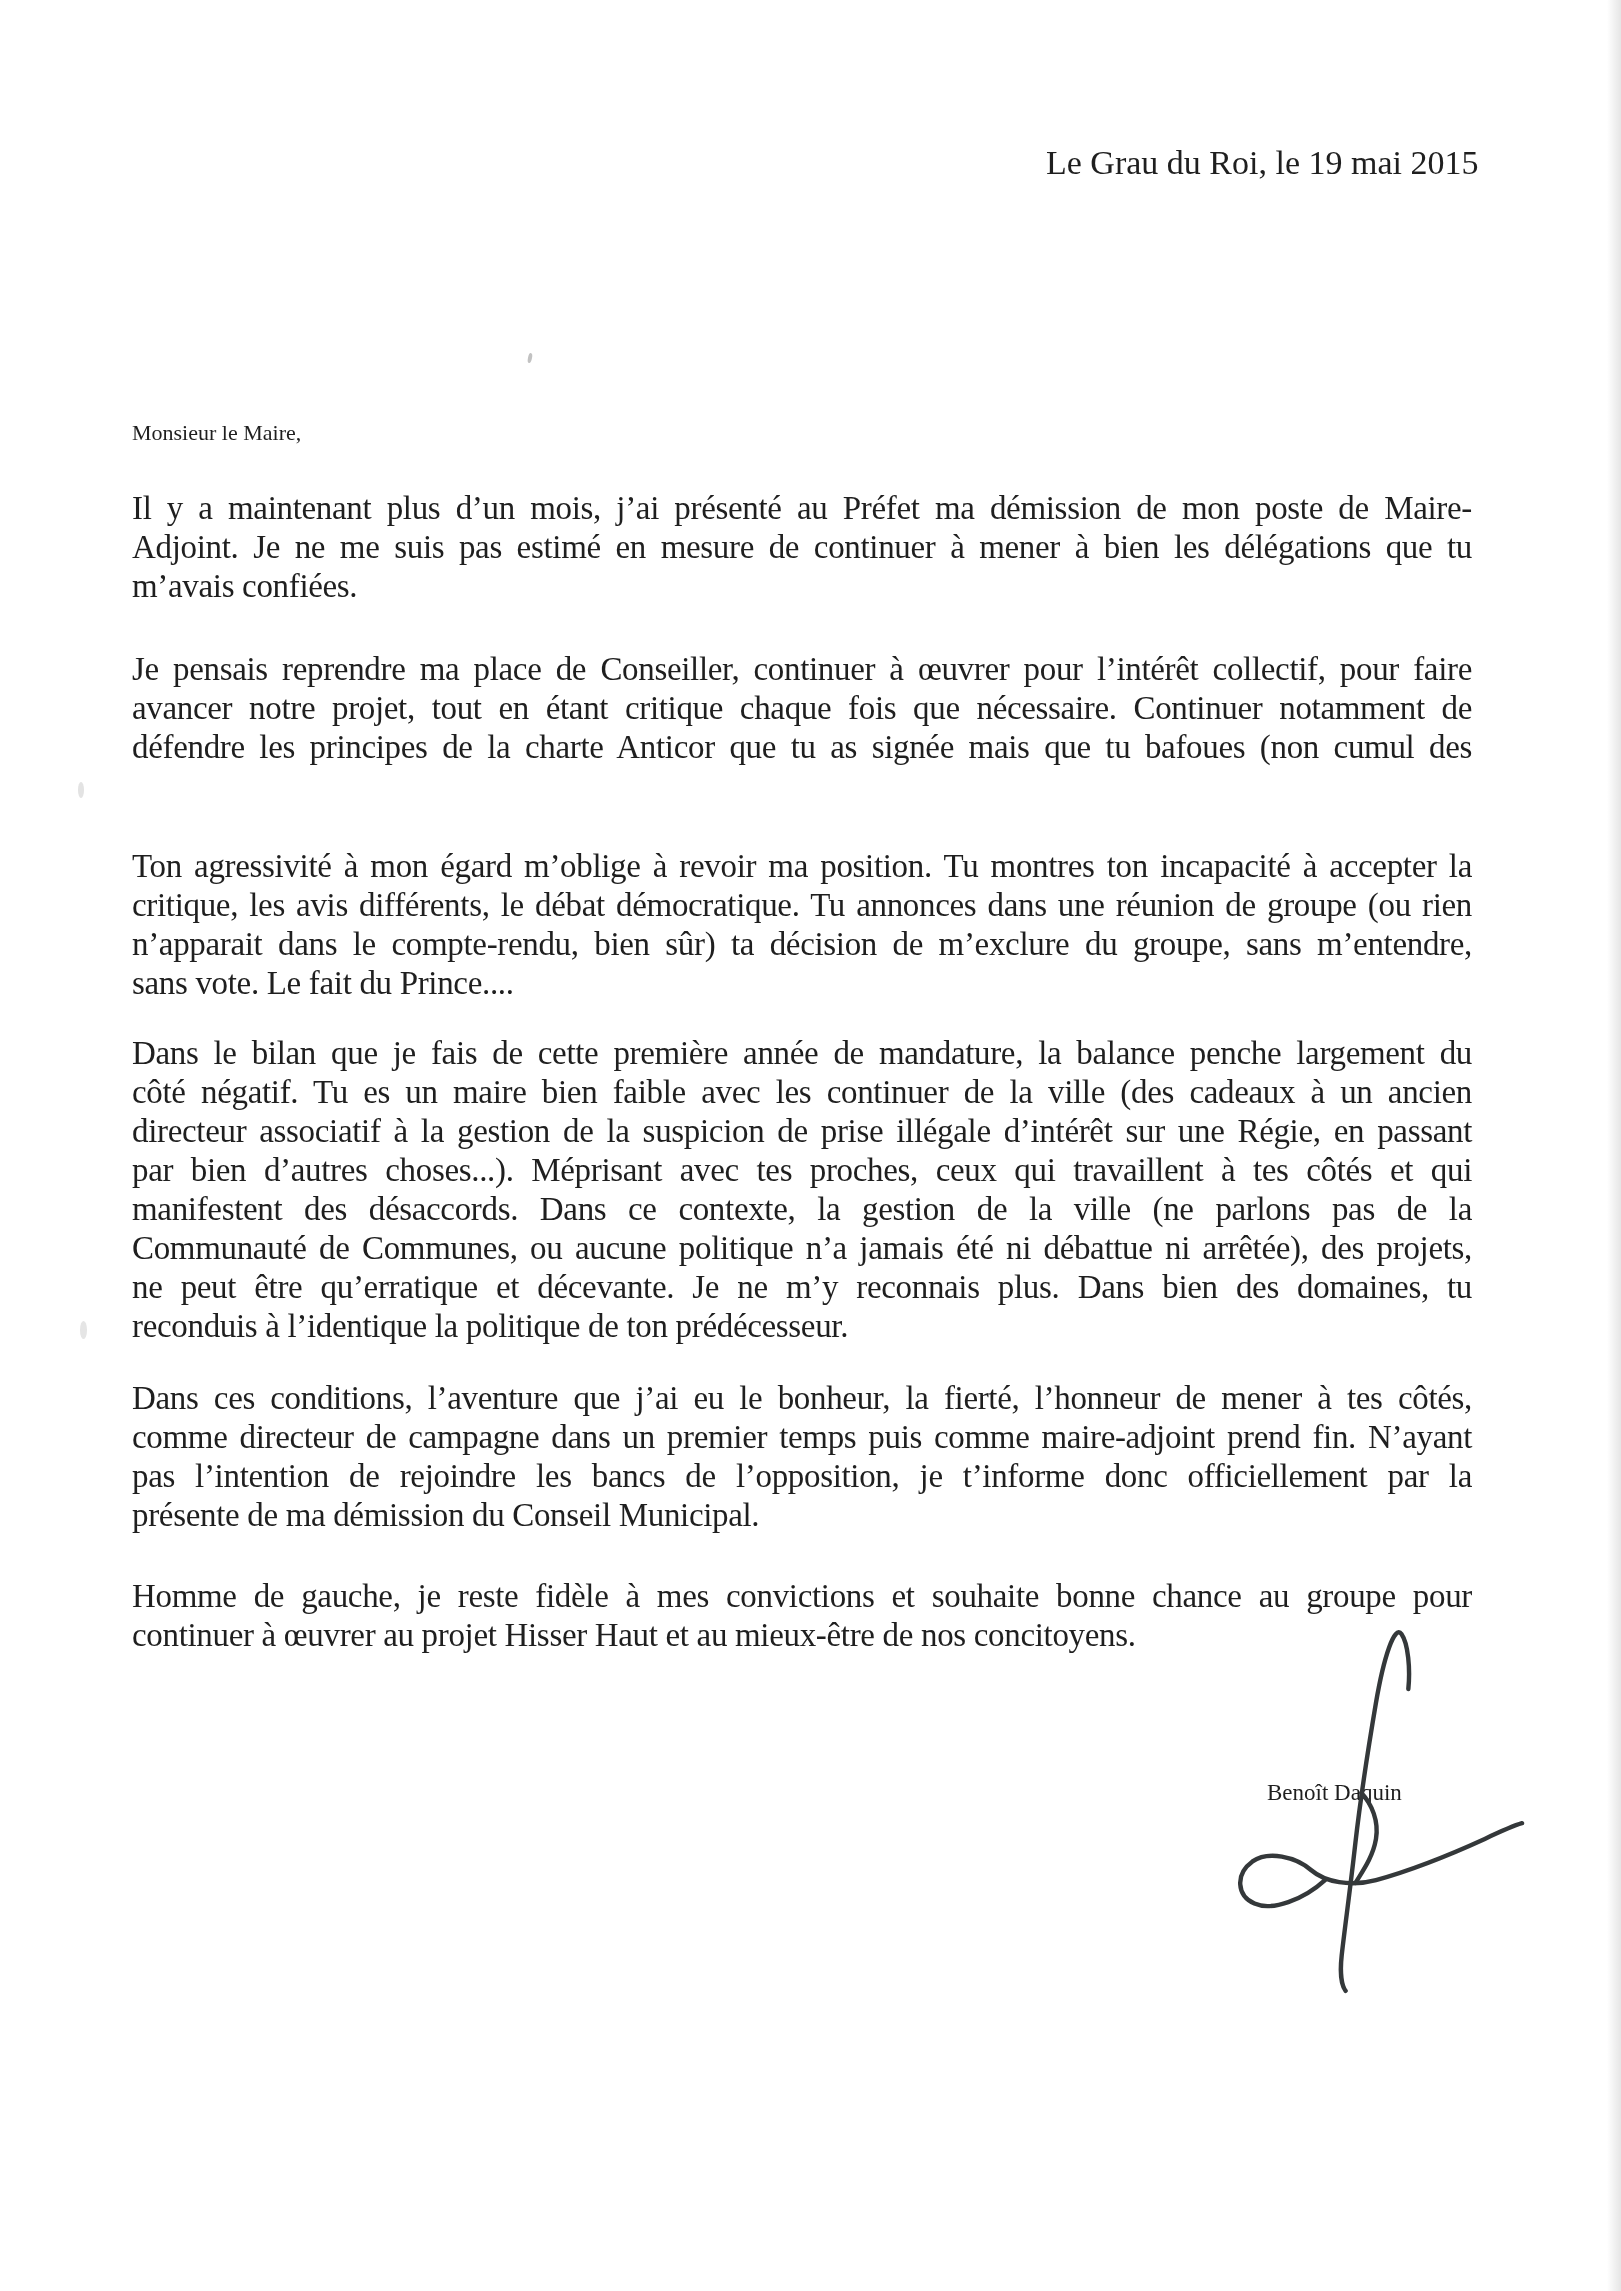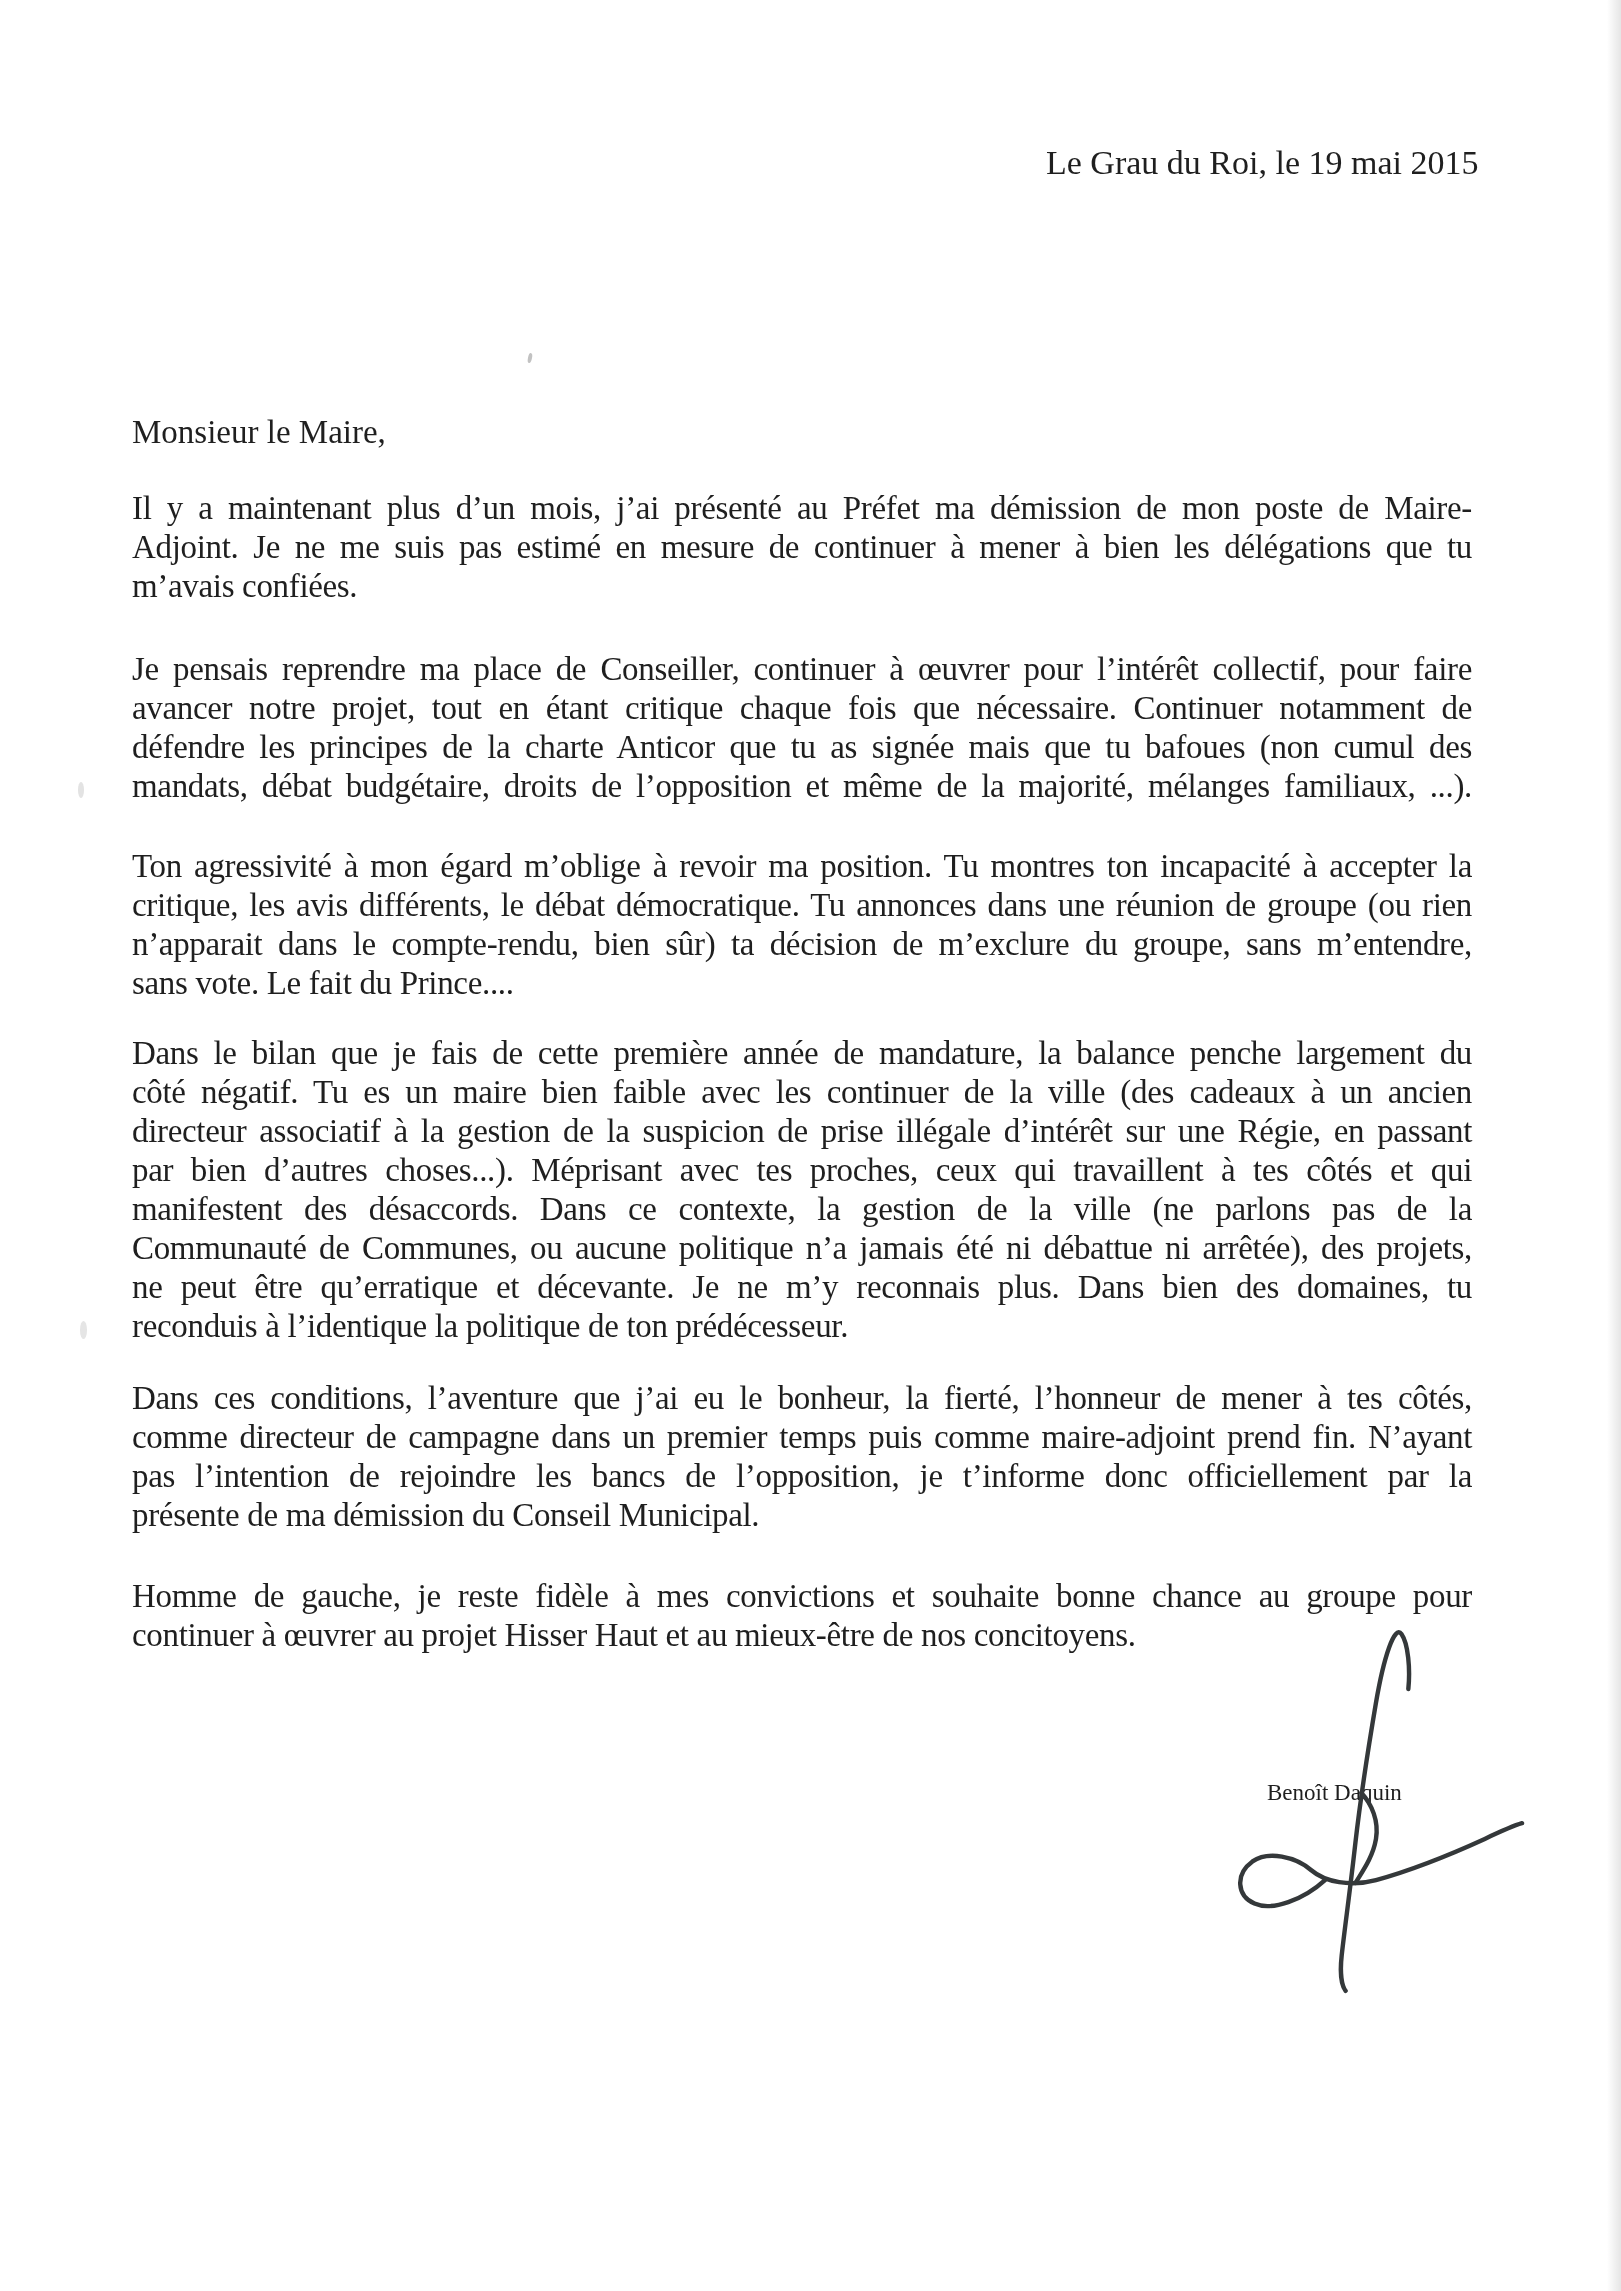--- a/index.html
+++ b/index.html
@@ -17,21 +17,21 @@
     left: 1046px;
     top: 143px;
     font-size: 34px;
     line-height: 39px;
     white-space: nowrap;
   }
   .salutation {
     position: absolute;
     left: 132px;
     top: 413px;
-    font-size: 33px;
+    font-size: 22px;
     line-height: 39px;
     white-space: nowrap;
   }
   .para {
     position: absolute;
     left: 132px;
     width: 1340px;
     font-size: 33px;
     line-height: 39px;
     letter-spacing: -0.01em;
@@ -81,21 +81,20 @@
   <div class="para p1">
     <div class="jline">Il y a maintenant plus d’un mois, j’ai présenté au Préfet ma démission de mon poste de Maire-</div>
     <div class="jline">Adjoint. Je ne me suis pas estimé en mesure de continuer à mener à bien les délégations que tu</div>
     <div class="jline end">m’avais confiées.</div>
   </div>
 
   <div class="para p2">
     <div class="jline">Je pensais reprendre ma place de Conseiller, continuer à œuvrer pour l’intérêt collectif, pour faire</div>
     <div class="jline">avancer notre projet, tout en étant critique chaque fois que nécessaire. Continuer notamment de</div>
     <div class="jline">défendre les principes de la charte Anticor que tu as signée mais que tu bafoues (non cumul des</div>
-    <div class="jline">mandats, débat budgétaire, droits de l’opposition et même de la majorité, mélanges familiaux, ...).</div>
   </div>
 
   <div class="para p3">
     <div class="jline">Ton agressivité à mon égard m’oblige à revoir ma position. Tu montres ton incapacité à accepter la</div>
     <div class="jline">critique, les avis différents, le débat démocratique. Tu annonces dans une réunion de groupe (ou rien</div>
     <div class="jline">n’apparait dans le compte-rendu, bien sûr) ta décision de m’exclure du groupe, sans m’entendre,</div>
     <div class="jline end">sans vote.  Le fait du Prince....</div>
   </div>
 
   <div class="para p4">

